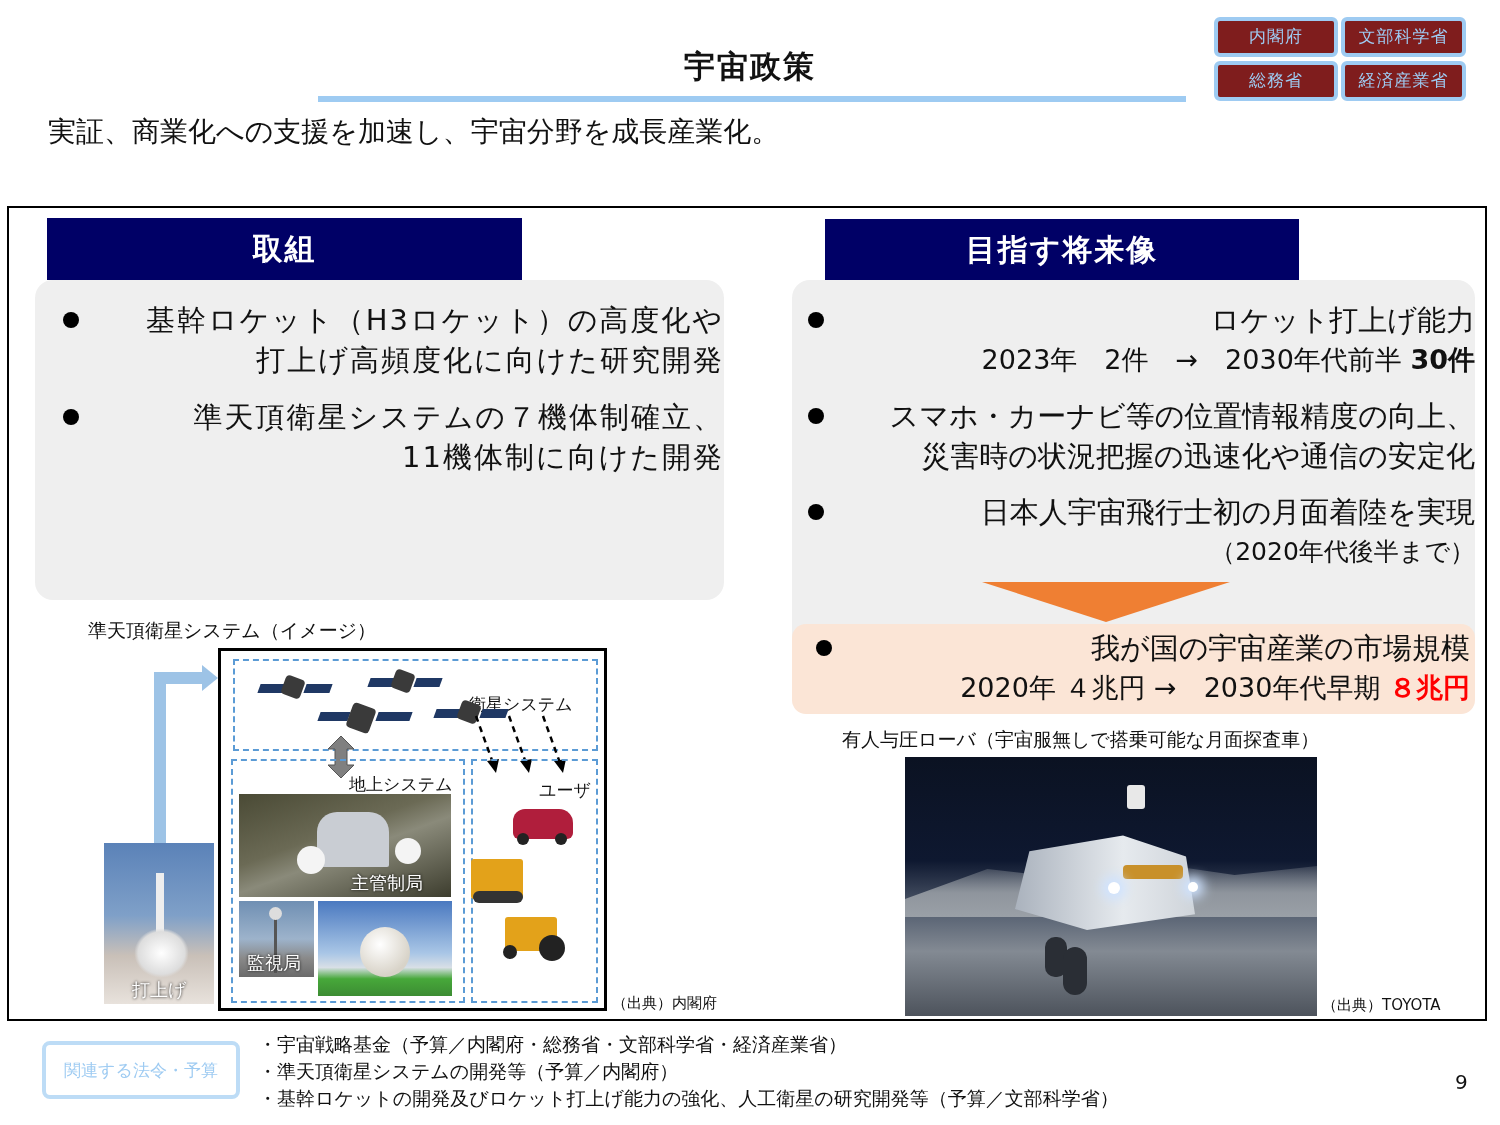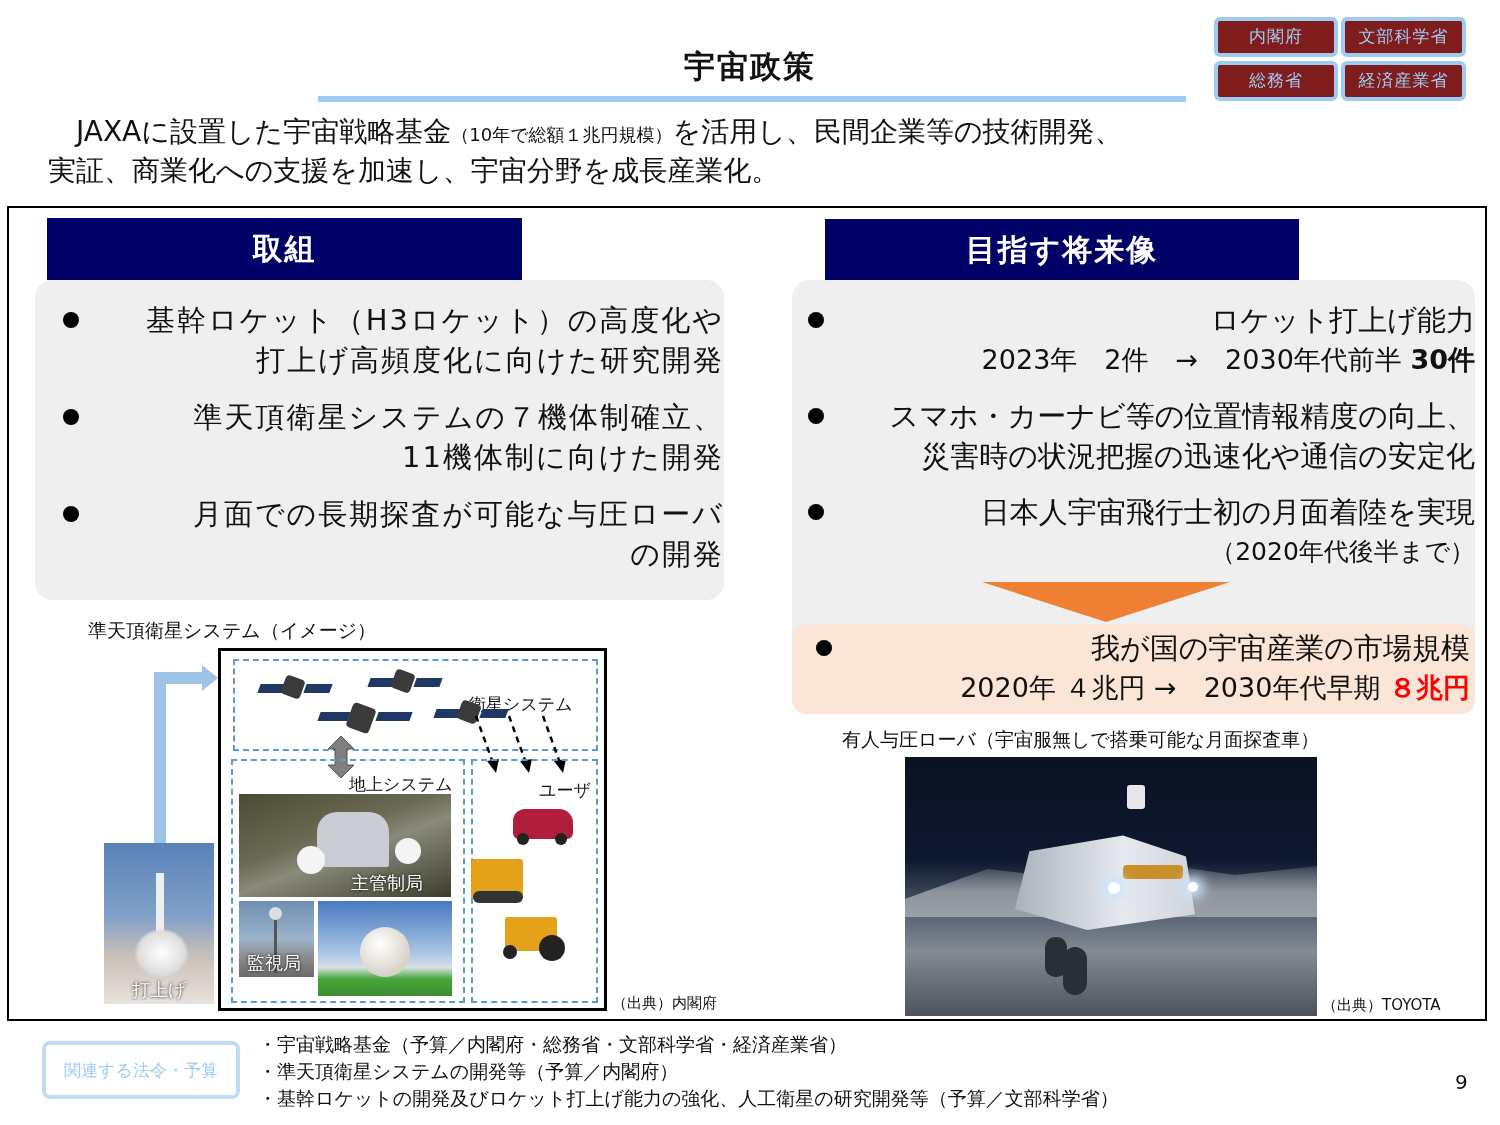--- a/index.html
+++ b/index.html
@@ -61,42 +61,35 @@
 
 <div class="tag" style="left:1214px;top:17px;width:124px;height:40px;">内閣府</div>
 <div class="tag" style="left:1341px;top:17px;width:125px;height:40px;">文部科学省</div>
 <div class="tag" style="left:1214px;top:61px;width:124px;height:40px;">総務省</div>
 <div class="tag" style="left:1341px;top:61px;width:125px;height:40px;">経済産業省</div>
 
 <div class="abs title">宇宙政策</div>
 <div class="abs title-rule"></div>
 
 <div class="abs lead">
-  <div style="padding-left:28px;">
-    <span>JAXAに設置した宇宙戦略基金</span><span class="small">（10年で総額１兆円規模）</span><span>を活用し、民間企業等の技術開発、</span>
-  </div>
   <div>実証、商業化への支援を加速し、宇宙分野を成長産業化。</div>
 </div>
 
 <div class="abs frame"></div>
 
 <div class="sec-head" style="left:47px;top:218px;width:475px;">取組</div>
 <div class="panel" style="left:35px;top:280px;width:689px;height:320px;"></div>
 <ul class="bullet-list" style="left:35px;top:300px;width:689px;">
   <li style="margin-bottom:17px;">
     <span class="sub">基幹ロケット（H3ロケット）の高度化や</span>
     <span class="sub">打上げ高頻度化に向けた研究開発</span>
   </li>
   <li style="margin-bottom:17px;">
     <span class="sub">準天頂衛星システムの７機体制確立、</span>
     <span class="sub">11機体制に向けた開発</span>
-  </li>
-  <li>
-    <span class="sub">月面での長期探査が可能な与圧ローバ</span>
-    <span class="sub">の開発</span>
   </li>
 </ul>
 
 <div class="abs caption" style="left:88px;top:618px;">準天頂衛星システム（イメージ）</div>
 
 <div class="abs" style="left:154px;top:672px;width:12px;height:172px;background:#9dc3e6;"></div>
 <div class="abs" style="left:154px;top:672px;width:50px;height:12px;background:#9dc3e6;"></div>
 <div class="abs" style="left:202px;top:665px;width:0;height:0;border-top:13px solid transparent;border-bottom:13px solid transparent;border-left:16px solid #9dc3e6;"></div>
 
 <div class="photo" style="left:104px;top:843px;width:110px;height:161px;background:linear-gradient(180deg,#5b82b8 0%,#7fa0c8 45%,#c9c0b8 70%,#e8e2dc 100%);">

